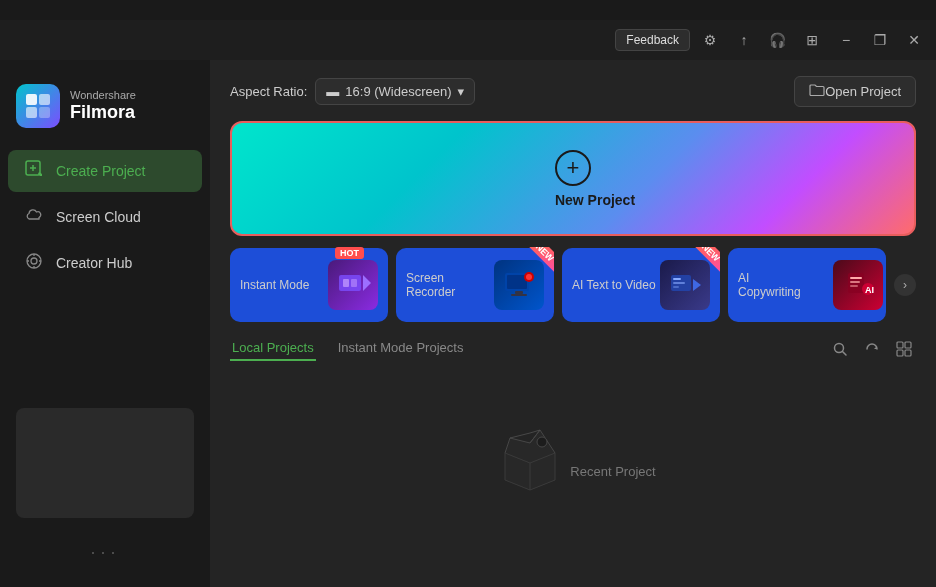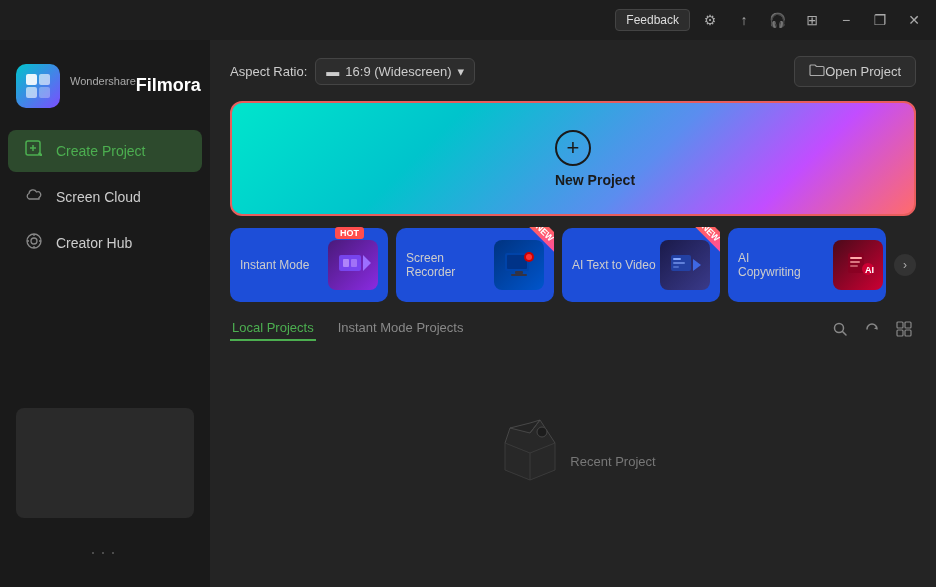--- a/index.html
+++ b/index.html
@@ -17,20 +17,21 @@
     
     .title-bar {
       height: 40px;
       background: #1e1e1e;
       display: flex;
       align-items: center;
       justify-content: flex-end;
       padding: 0 8px;
       gap: 6px;
       flex-shrink: 0;
+      margin-top: 20px;
     }
     .feedback-btn {
       background: #2d2d2d;
       border: 1px solid #444;
       border-radius: 4px;
       color: #ddd;
       font-size: 12px;
       padding: 3px 10px;
       cursor: pointer;
     }
@@ -87,21 +88,21 @@
       display: flex;
       align-items: center;
       justify-content: center;
       font-size: 20px;
       font-weight: bold;
       color: white;
       flex-shrink: 0;
     }
     .logo-text {
       display: flex;
-      flex-direction: row;
+      flex-direction: column;
     }
     .logo-brand {
       font-size: 11px;
       color: #aaa;
       line-height: 1.2;
     }
     .logo-name {
       font-size: 18px;
       font-weight: 600;
       color: #fff;

